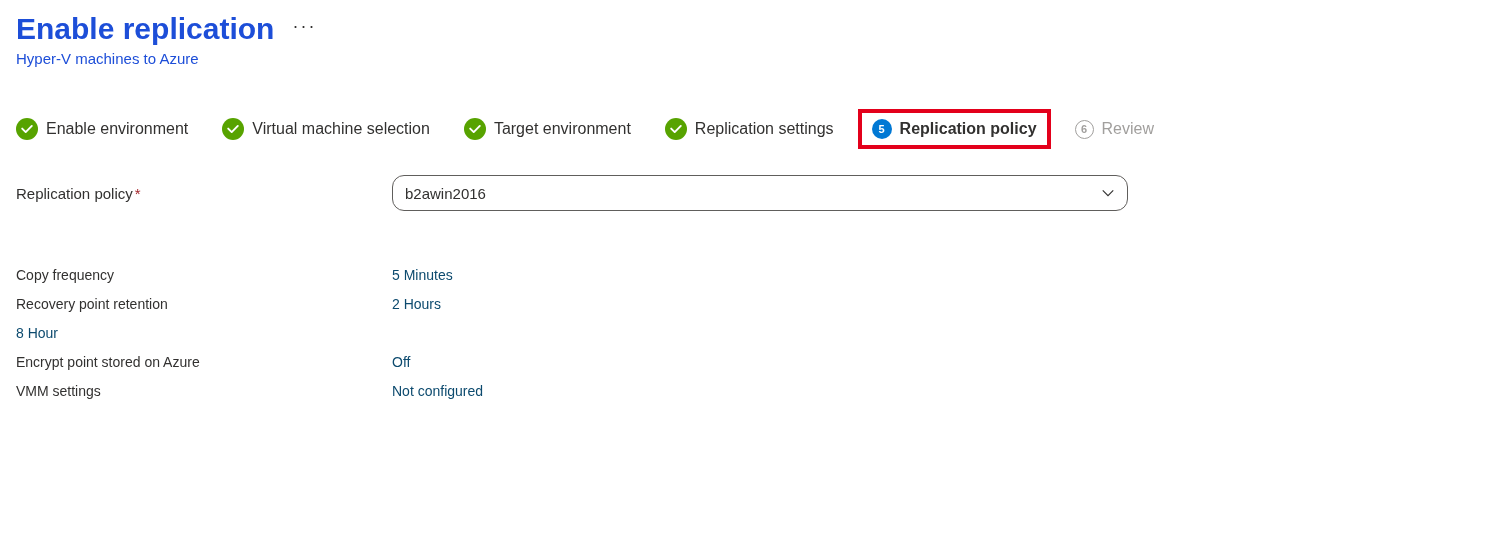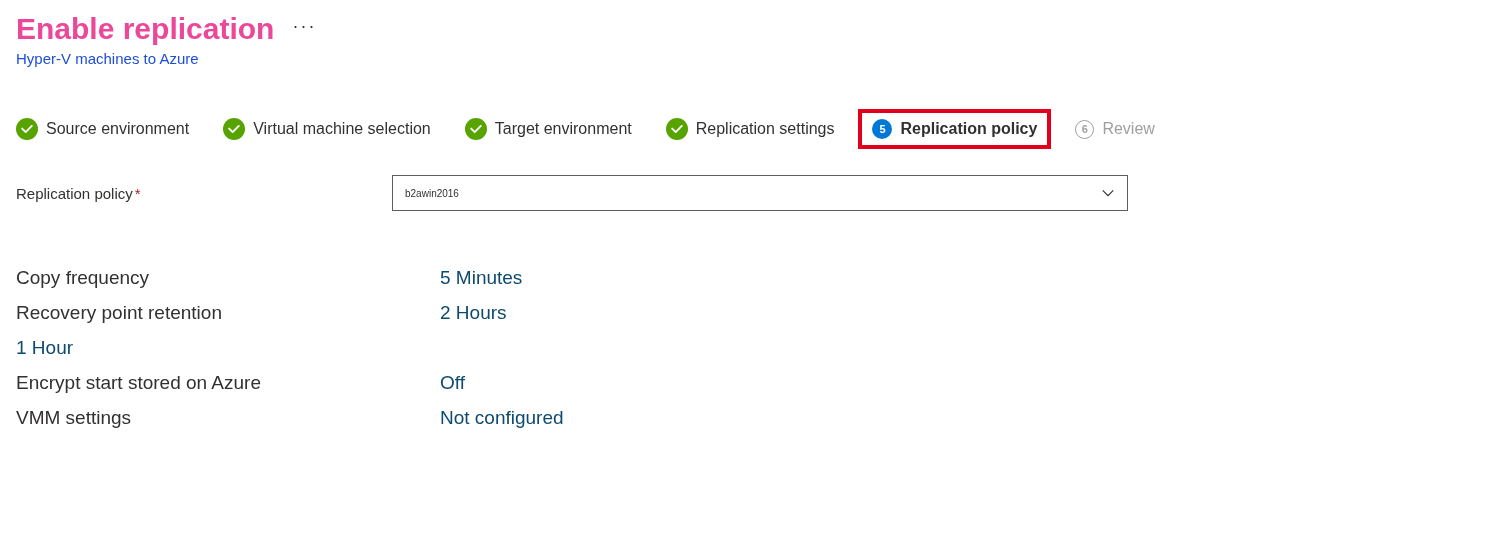--- a/index.html
+++ b/index.html
@@ -9,21 +9,21 @@
     font-family: "Segoe UI", -apple-system, BlinkMacSystemFont, sans-serif;
     font-size: 14px;
     color: #323130;
     background: #fff;
   }
   .header-row { display: flex; align-items: center; gap: 18px; }
   .page-title {
     font-size: 30px;
     font-weight: 600;
     margin: 0;
-    color: #ec4899;
+    color: #1d4ed8;
   }
   .more-dots { font-size: 18px; color: #323130; letter-spacing: 2px; padding-bottom: 6px; }
   .subtitle {
     margin: 4px 0 0 0;
     font-size: 15px;
     color: #1d4ed8;
   }
   .steps {
     display: flex;
     align-items: center;
@@ -77,42 +77,41 @@
     width: 376px;
     font-size: 15px;
     color: #323130;
   }
   .required { color: #a4262c; margin-left: 2px; }
   .select-box {
     position: relative;
     width: 736px;
     height: 36px;
     border: 1px solid #605e5c;
-    border-radius: 0;
+    border-radius: 12px;
     display: flex;
     align-items: center;
     padding: 0 12px;
-    font-size: 10px;
+    font-size: 15px;
     background: #fff;
     cursor: pointer;
   }
   .chev {
     position: absolute;
     right: 12px;
     width: 14px; height: 14px;
   }
   .details {
     margin-top: 56px;
   }
   .detail-row {
     display: flex;
     align-items: center;
     margin-bottom: 13px;
-    font-size: 19px;
-    gap: 48px;
+    font-size: 14px;
   }
   .detail-label { width: 376px; color: #323130; }
   .detail-value { color: #0c4a6e; }
 </style>
 </head>
 <body>
 
 <div class="header-row">
   <h1 class="page-title">Enable replication</h1>
   <span class="more-dots">···</span>
@@ -120,21 +119,21 @@
 <div class="subtitle">Hyper-V machines to Azure</div>
 
 <div class="steps">
 
   <div class="step">
     <span class="check-badge">
       <svg viewBox="0 0 16 16">
           <path d="M13.5 4.5 6.5 11.5 2.5 7.5" stroke="#fff" stroke-width="2.2" fill="none" stroke-linecap="round" stroke-linejoin="round"></path>
         </svg>
     </span>
-    <span>Source environment</span>
+    <span>Enable environment</span>
   </div>
 
   <div class="step">
     <span class="check-badge">
       <svg viewBox="0 0 16 16">
           <path d="M13.5 4.5 6.5 11.5 2.5 7.5" stroke="#fff" stroke-width="2.2" fill="none" stroke-linecap="round" stroke-linejoin="round"></path>
         </svg>
     </span>
     <span>Virtual machine selection</span>
   </div>
@@ -186,23 +185,23 @@
 <div class="details">
   <div class="detail-row">
     <div class="detail-label">Copy frequency</div>
     <div class="detail-value">5 Minutes</div>
   </div>
   <div class="detail-row">
     <div class="detail-label">Recovery point retention</div>
     <div class="detail-value">2 Hours</div>
   </div>
   <div class="detail-row">
-    <div class="detail-value">1 Hour</div>
-  </div>
-  <div class="detail-row">
-    <div class="detail-label">Encrypt start stored on Azure</div>
+    <div class="detail-value">8 Hour</div>
+  </div>
+  <div class="detail-row">
+    <div class="detail-label">Encrypt point stored on Azure</div>
     <div class="detail-value">Off</div>
   </div>
   <div class="detail-row">
     <div class="detail-label">VMM settings</div>
     <div class="detail-value">Not configured</div>
   </div>
 </div>
 
 </body></html>

